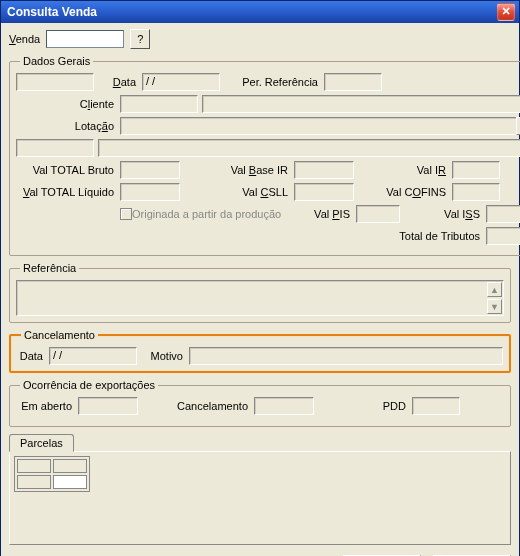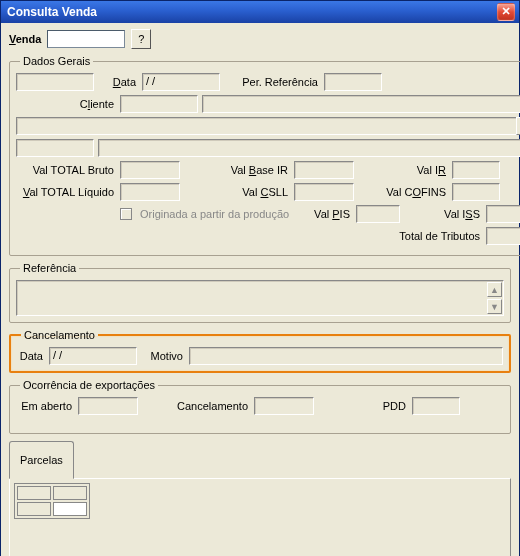--- a/index.html
+++ b/index.html
@@ -42,21 +42,21 @@
   .client {
     padding: 6px 8px 10px 8px;
   }
   
   .toprow {
     display: flex;
     align-items: center;
     gap: 6px;
     margin-bottom: 6px;
   }
-  .toprow label.bold { font-weight: bold; }
+  .toprow label.bold { font-weight: normal; }
   .toprow label.bold u { text-decoration: underline; }
   input.inset, .inset {
     background: #fff;
     border: 1px solid #7b8a99;
     border-top-color: #4b5b6b;
     border-left-color: #4b5b6b;
     padding: 1px 3px;
     height: 18px;
     font: inherit;
   }
@@ -120,21 +120,21 @@
   .combo .drop {
     width: 18px; height: 18px;
     background: #ece9d8;
     border: 1px solid #888;
     border-top-color: #fff;
     border-left-color: #fff;
     display: flex; align-items: center; justify-content: center;
     cursor: pointer;
   }
   .checkbox-dis {
-    display: flex; align-items: center; gap: 8px;
+    display: flex; align-items: center; gap: 0;
     color: #888;
   }
   .checkbox-dis .box {
     width: 12px; height: 12px;
     background: #ece9d8;
     border: 1px solid #888;
     box-shadow: inset 1px 1px 0 #fff;
   }
   
   .obs-area {
@@ -168,21 +168,21 @@
   fieldset.highlight {
     border: 2px solid #e8800f;
     box-shadow: inset 0 0 2px #ffcf88;
   }
   
   .tabs {
     display: flex;
     margin-top: 4px;
   }
   .tab {
-    padding: 12px 10px;
+    padding: 2px 10px;
     border: 1px solid #888;
     border-bottom: none;
     background: #ece9d8;
     border-top-left-radius: 3px;
     border-top-right-radius: 3px;
     margin-right: 2px;
     cursor: pointer;
     position: relative;
     top: 1px;
   }
@@ -252,20 +252,21 @@
         <span class="ro" style="width:58px"></span>
       </div>
 
       <div class="row">
         <span class="lbl" style="width:100px">C<u>l</u>iente</span>
         <span class="ro" style="width:78px"></span>
         <span class="ro" style="flex:1"></span>
       </div>
 
       <div class="row">
+        <span class="lbl" style="width:100px">Lotaç<u>ã</u>o</span>
         <div class="combo" style="flex:1">
           <span class="ro"></span>
           <div class="drop">
             
           </div>
         </div>
       </div>
 
       <div class="row">
         <span class="ro" style="width:78px"></span>
@@ -324,21 +325,21 @@
       <div class="row" style="margin-bottom:0">
         <span class="lbl" style="width:28px">Data</span>
         <span class="ro" style="width:88px">  /  /</span>
         <span class="lbl" style="width:44px">Motivo</span>
         <span class="ro" style="flex:1"></span>
       </div>
     </fieldset>
 
     <fieldset class="group">
       <legend>Ocorrência de exportações</legend>
-      <div class="row" style="margin-bottom:12px">
+      <div class="row" style="margin-bottom:5px">
         <span class="lbl" style="width:58px">Em  aberto</span>
         <span class="ro" style="width:60px"></span>
         <span class="lbl" style="width:108px">Cancelamento</span>
         <span class="ro" style="width:60px"></span>
         <span class="lbl" style="width:90px">PDD</span>
         <span class="ro" style="width:48px"></span>
       </div>
     </fieldset>
 
     <div class="tabs">

